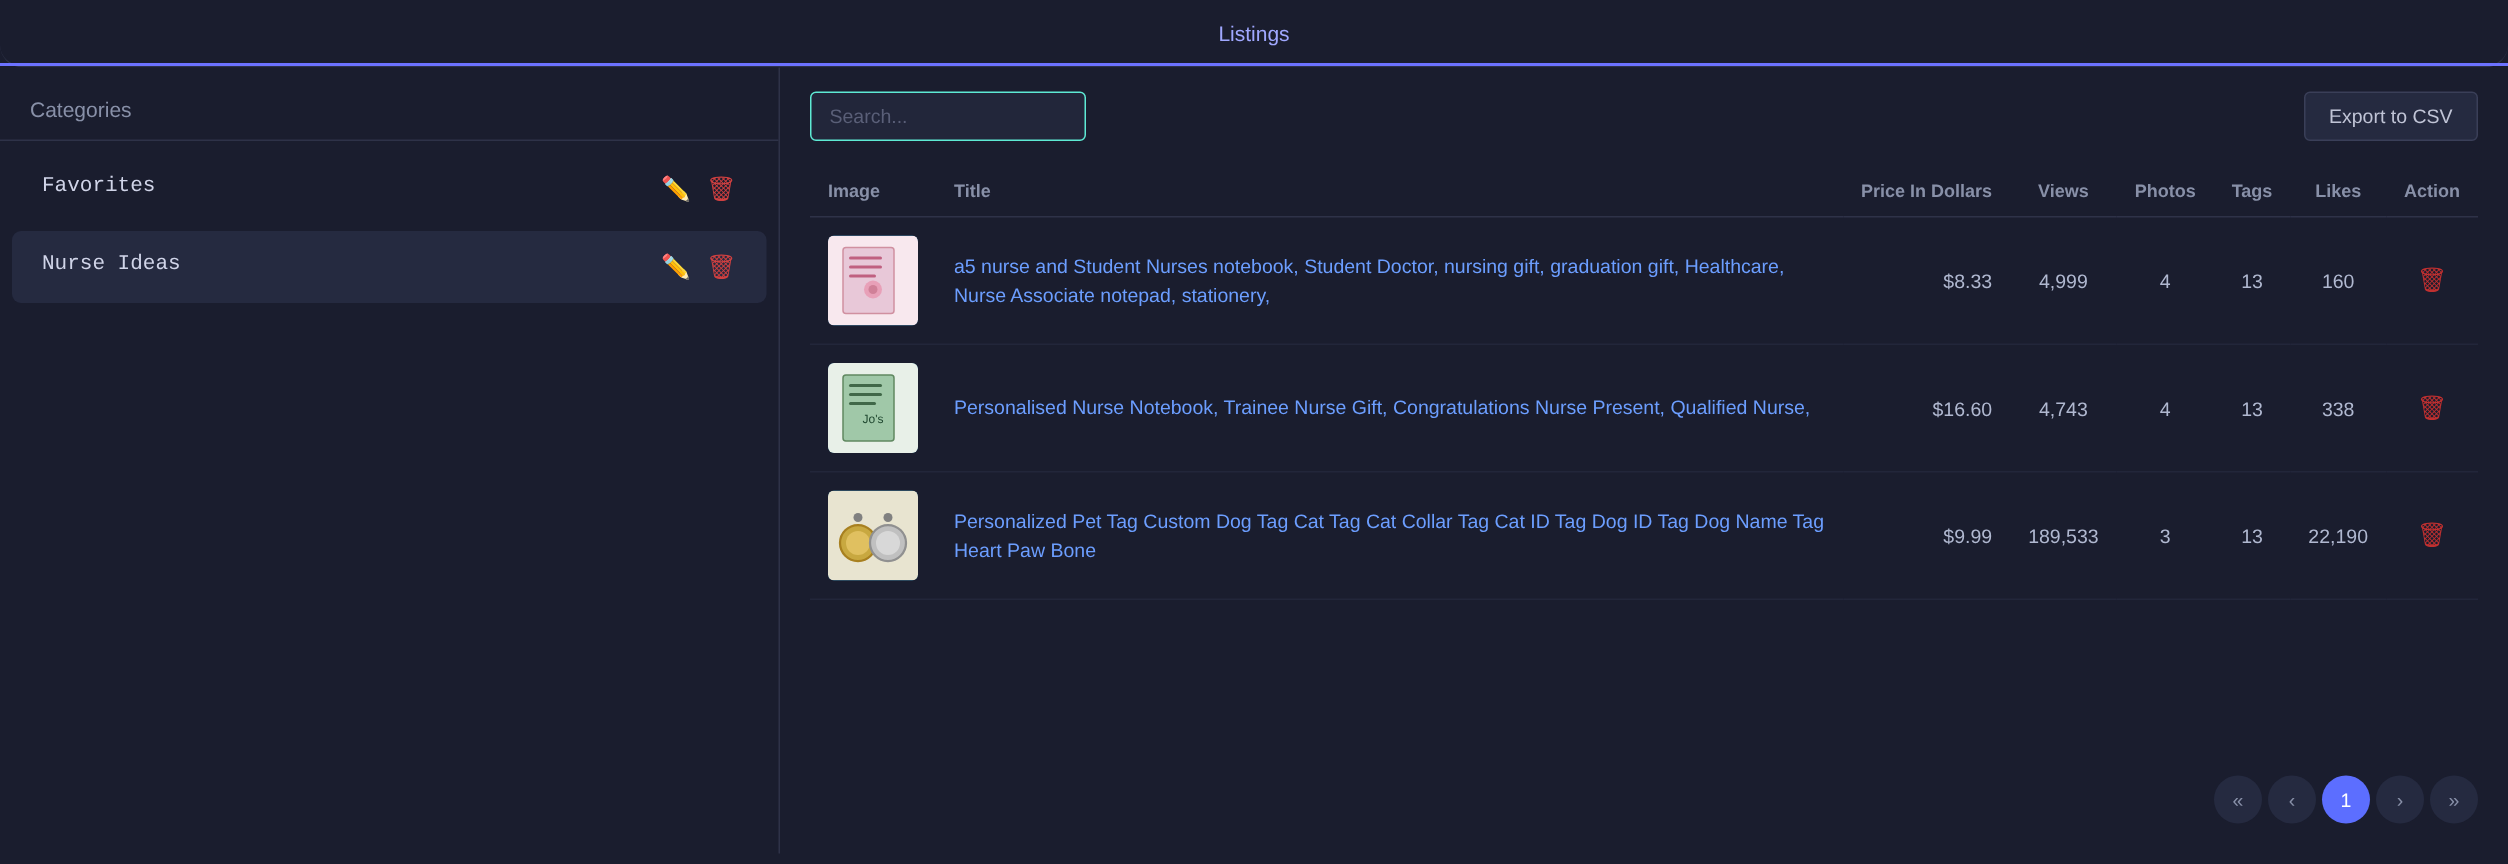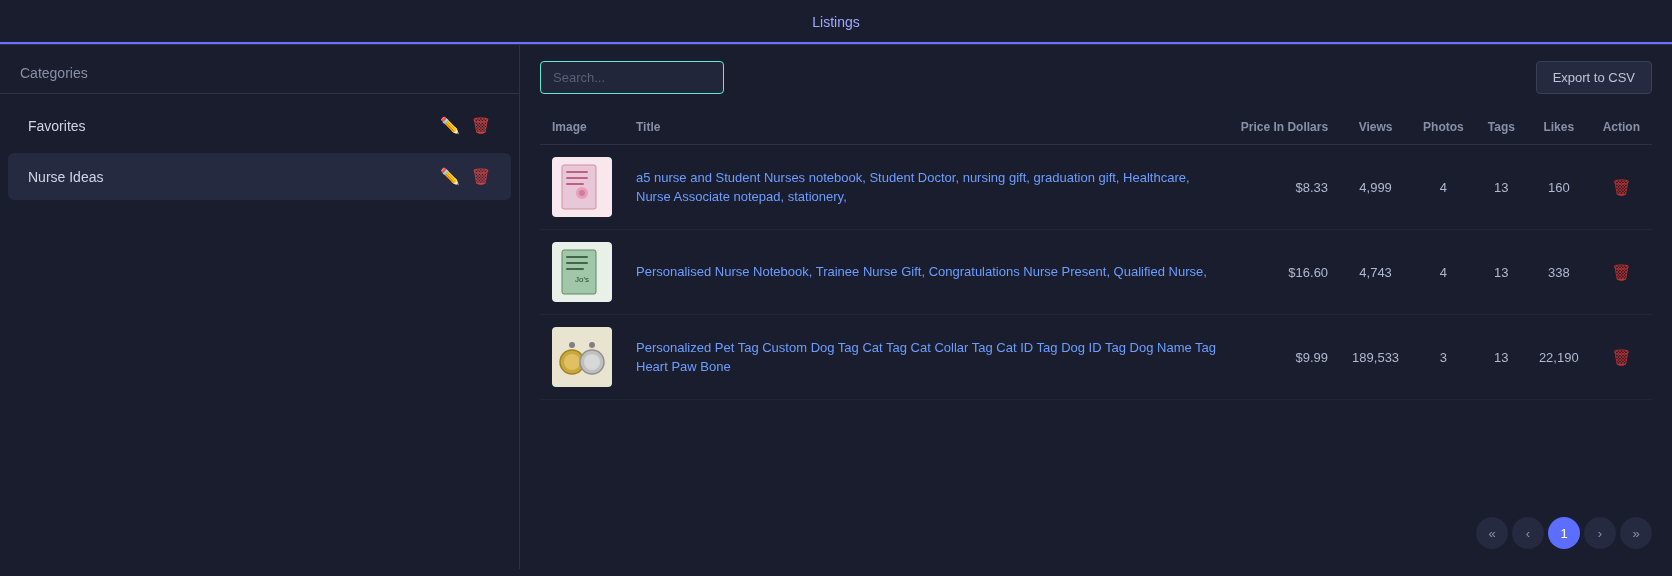--- a/index.html
+++ b/index.html
@@ -10,20 +10,21 @@
       font-size: 13px;
       width: 1672px;
       min-height: 576px;
       overflow: hidden;
     }
 
     
     .tabs {
       display: flex;
       border-bottom: 1px solid #2e3248;
+      border-radius: 15px;
     }
     .tab {
       flex: 1;
       text-align: center;
       padding: 14px 0;
       cursor: pointer;
       color: #7a7f9a;
       font-size: 14px;
       font-weight: 500;
       position: relative;
@@ -56,25 +57,26 @@
     }
     .sidebar-title {
       font-size: 14px;
       color: #8890a8;
       padding: 0 20px 12px 20px;
       border-bottom: 1px solid #2e3248;
       margin-bottom: 8px;
     }
     .category-item {
       display: flex;
-      align-items: center;
+      align-items: flex-start;
       padding: 14px 20px;
       cursor: pointer;
       border-radius: 6px;
       margin: 4px 8px;
+      font-family: Liberation Mono, monospace;
     }
     .category-item.active {
       background: #252a40;
     }
     .category-item-label {
       flex: 1;
       font-size: 14px;
       color: #d0d4e8;
       font-weight: 500;
     }

